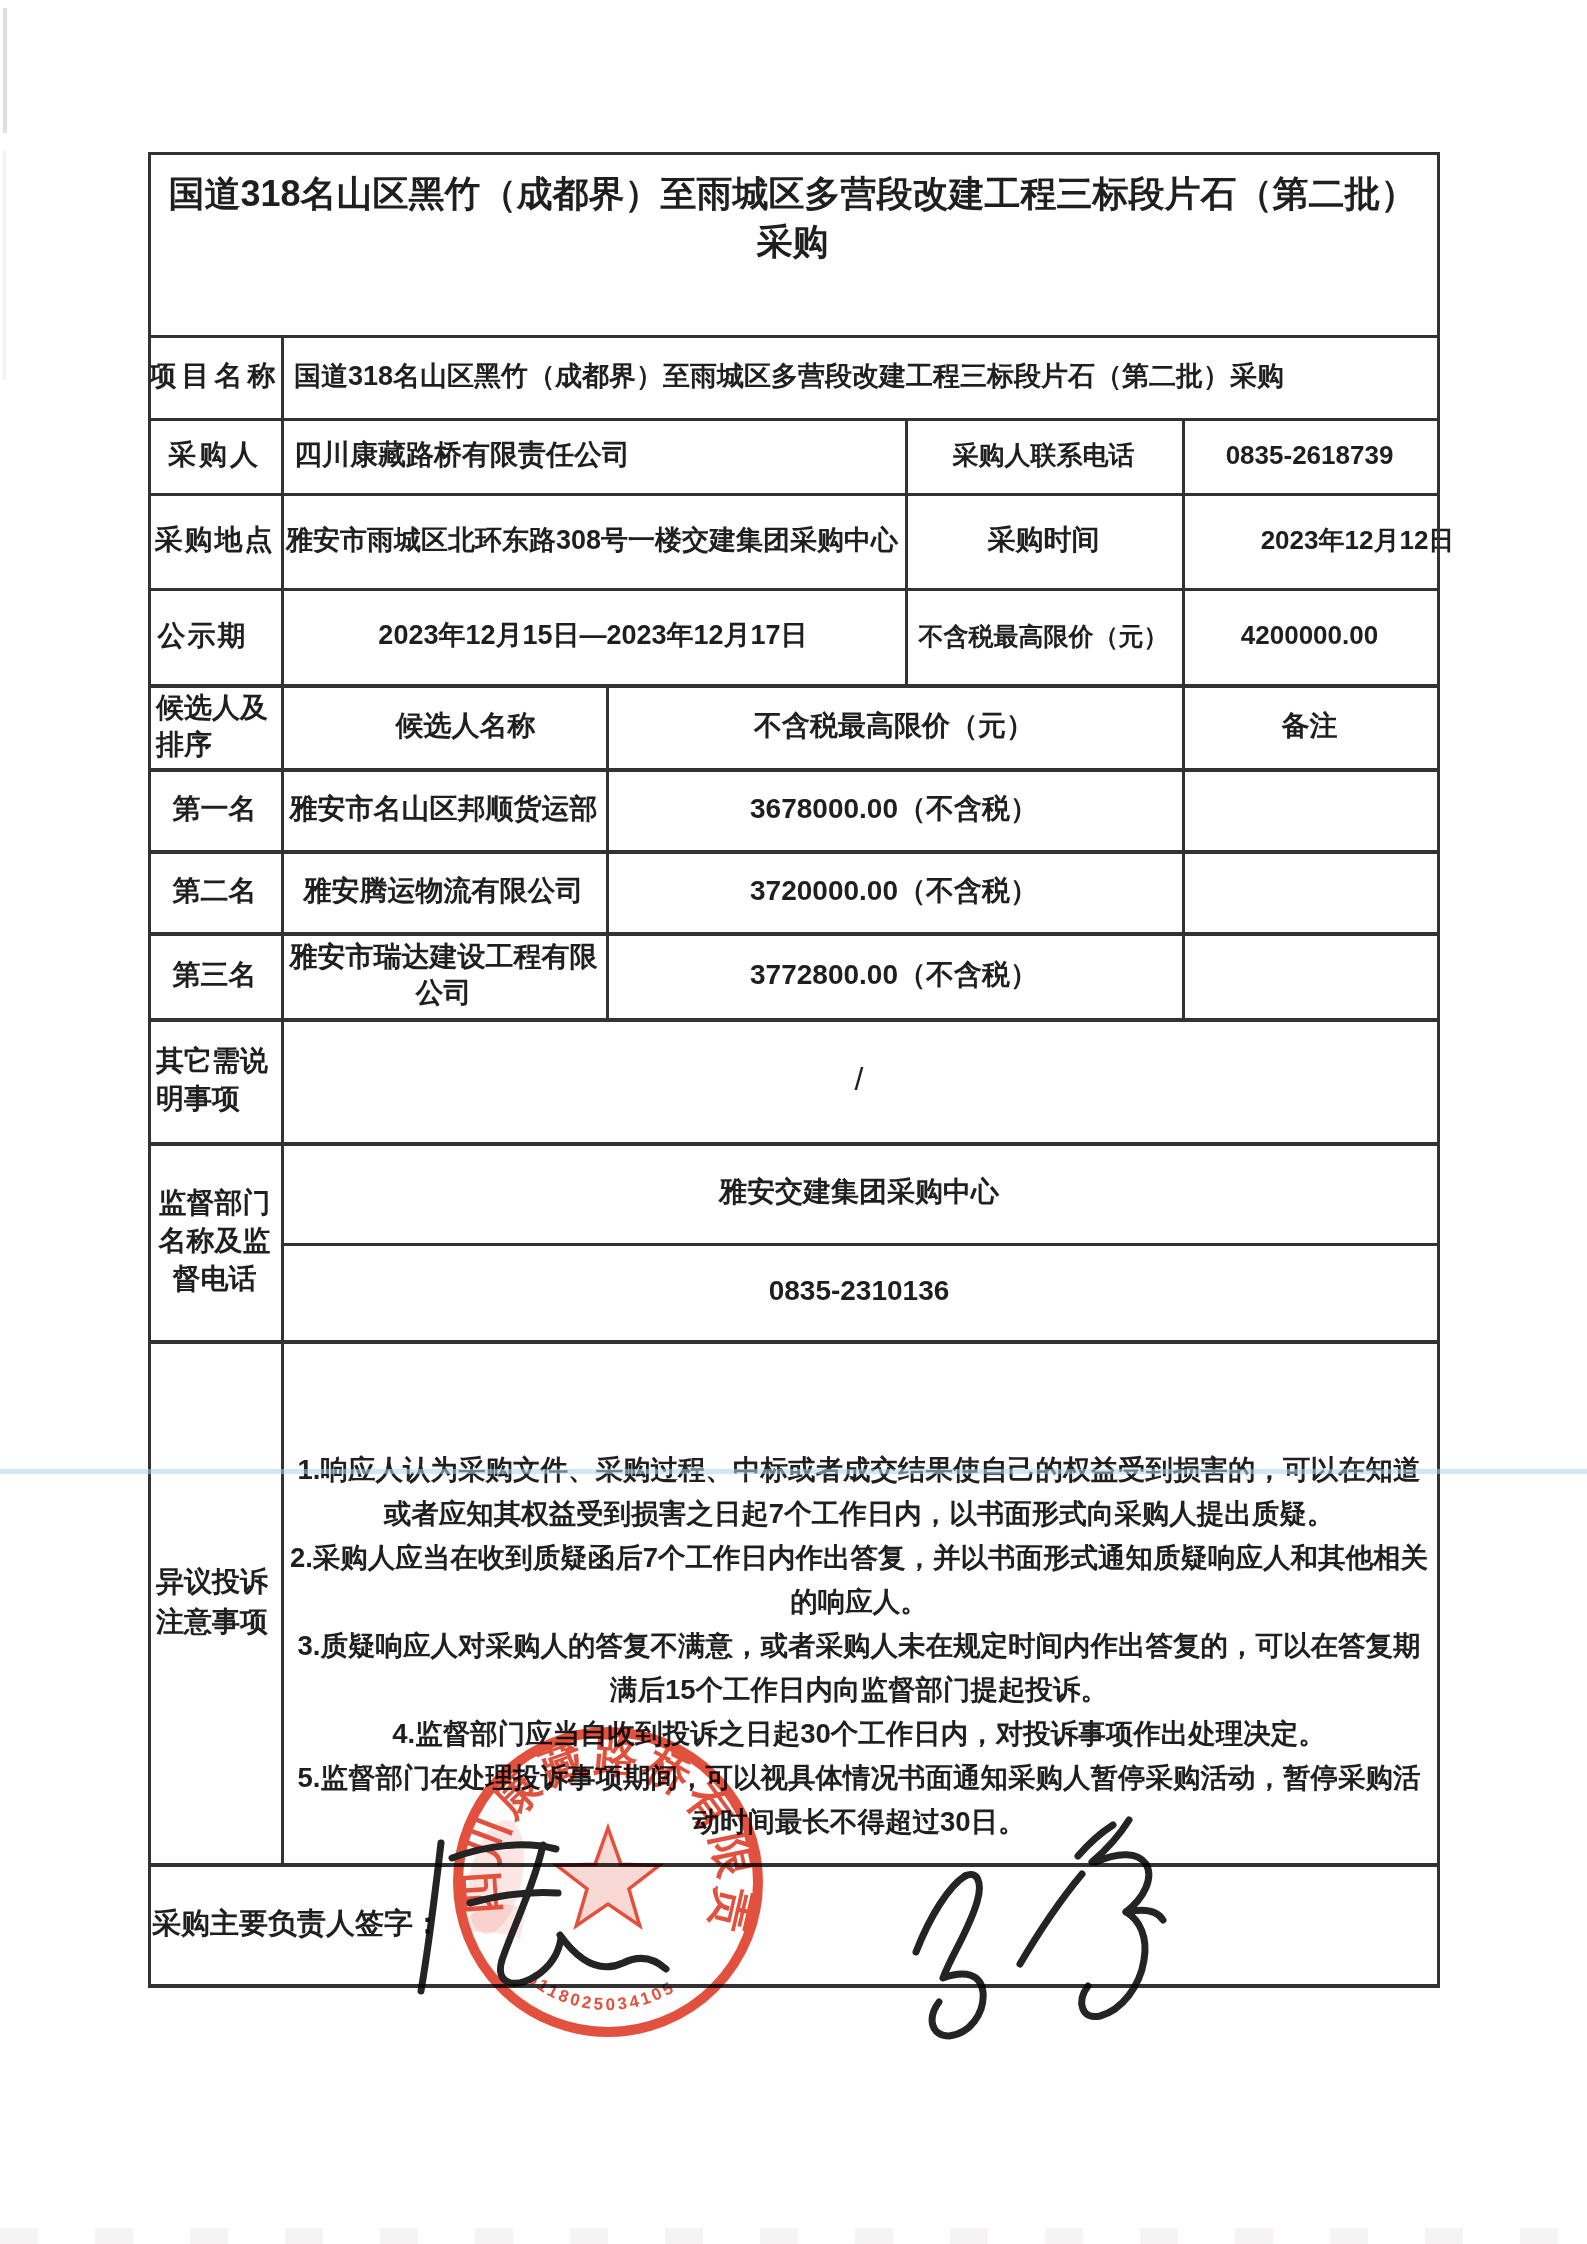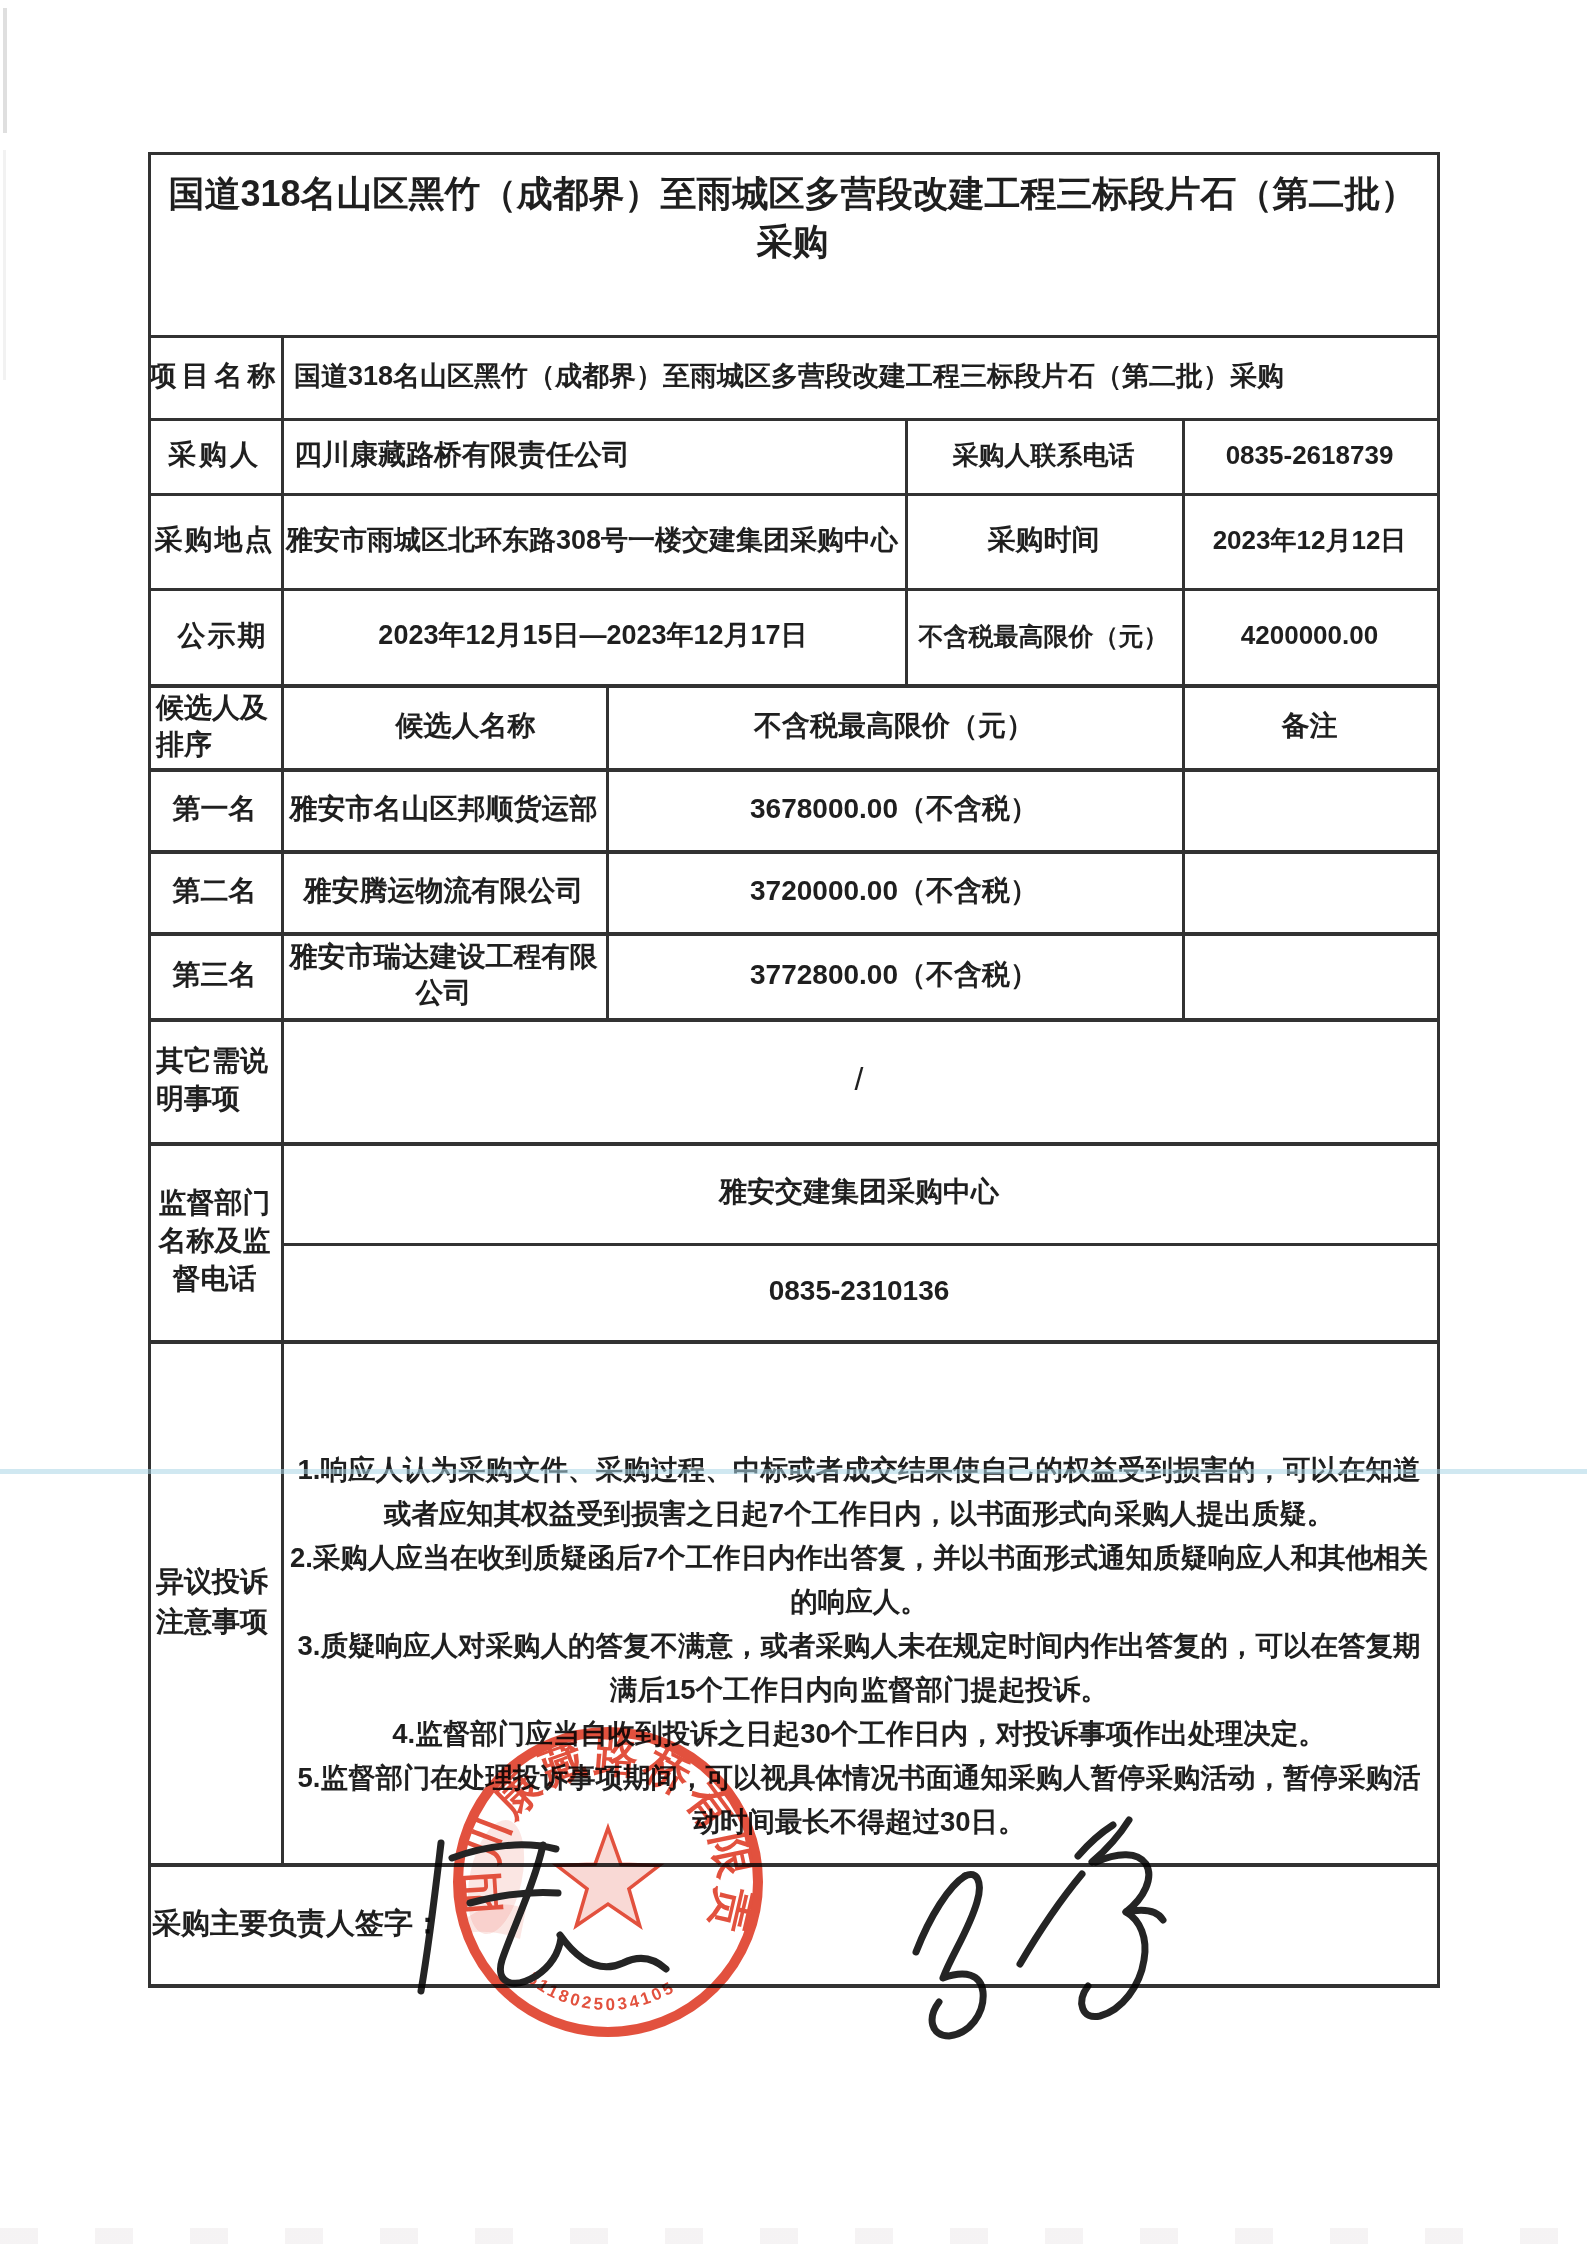--- a/index.html
+++ b/index.html
@@ -56,23 +56,23 @@
   <div class="cell l" style="left:281px;top:335px;width:1156px;height:83px;padding-left:13px;font-size:27px;">国道318名山区黑竹（成都界）至雨城区多营段改建工程三标段片石（第二批）采购</div>
 
   <div class="cell c" style="left:148px;top:418px;width:133px;height:75px;letter-spacing:3px;">采购人</div>
   <div class="cell l" style="left:281px;top:418px;width:624px;height:75px;padding-left:13px;">四川康藏路桥有限责任公司</div>
   <div class="cell c small" style="left:905px;top:418px;width:277px;height:75px;">采购人联系电话</div>
   <div class="cell c small" style="left:1182px;top:418px;width:255px;height:75px;">0835-2618739</div>
 
   <div class="cell c" style="left:148px;top:493px;width:133px;height:95px;letter-spacing:2px;">采购地点</div>
   <div class="cell l" style="left:281px;top:493px;width:624px;height:95px;padding-left:5px;font-size:27px;">雅安市雨城区北环东路308号一楼交建集团采购中心</div>
   <div class="cell c" style="left:905px;top:493px;width:277px;height:95px;">采购时间</div>
-  <div class="cell c small" style="left:1182px;top:493px;width:255px;height:95px;">2023年12月12日</div>
+  <div class="cell c small" style="left:1230px;top:493px;width:255px;height:95px;">2023年12月12日</div>
 
-  <div class="cell c" style="left:156px;top:588px;width:133px;height:96px;letter-spacing:2px;">公示期</div>
+  <div class="cell c" style="left:136px;top:588px;width:133px;height:96px;letter-spacing:2px;">公示期</div>
   <div class="cell c" style="left:281px;top:588px;width:624px;height:96px;font-size:27px;">2023年12月15日—2023年12月17日</div>
   <div class="cell c" style="left:905px;top:588px;width:277px;height:96px;font-size:25px;">不含税最高限价（元）</div>
   <div class="cell c small" style="left:1182px;top:588px;width:255px;height:96px;">4200000.00</div>
 
   <div class="cell l" style="left:148px;top:684px;width:133px;height:84px;padding-left:8px;line-height:37px;">候选人及排序</div>
   <div class="cell c" style="left:281px;top:684px;width:325px;height:84px;padding-left:44px;">候选人名称</div>
   <div class="cell c" style="left:606px;top:684px;width:576px;height:84px;">不含税最高限价（元）</div>
   <div class="cell c" style="left:1182px;top:684px;width:255px;height:84px;">备注</div>
 
   <div class="cell c" style="left:148px;top:768px;width:133px;height:82px;">第一名</div>

